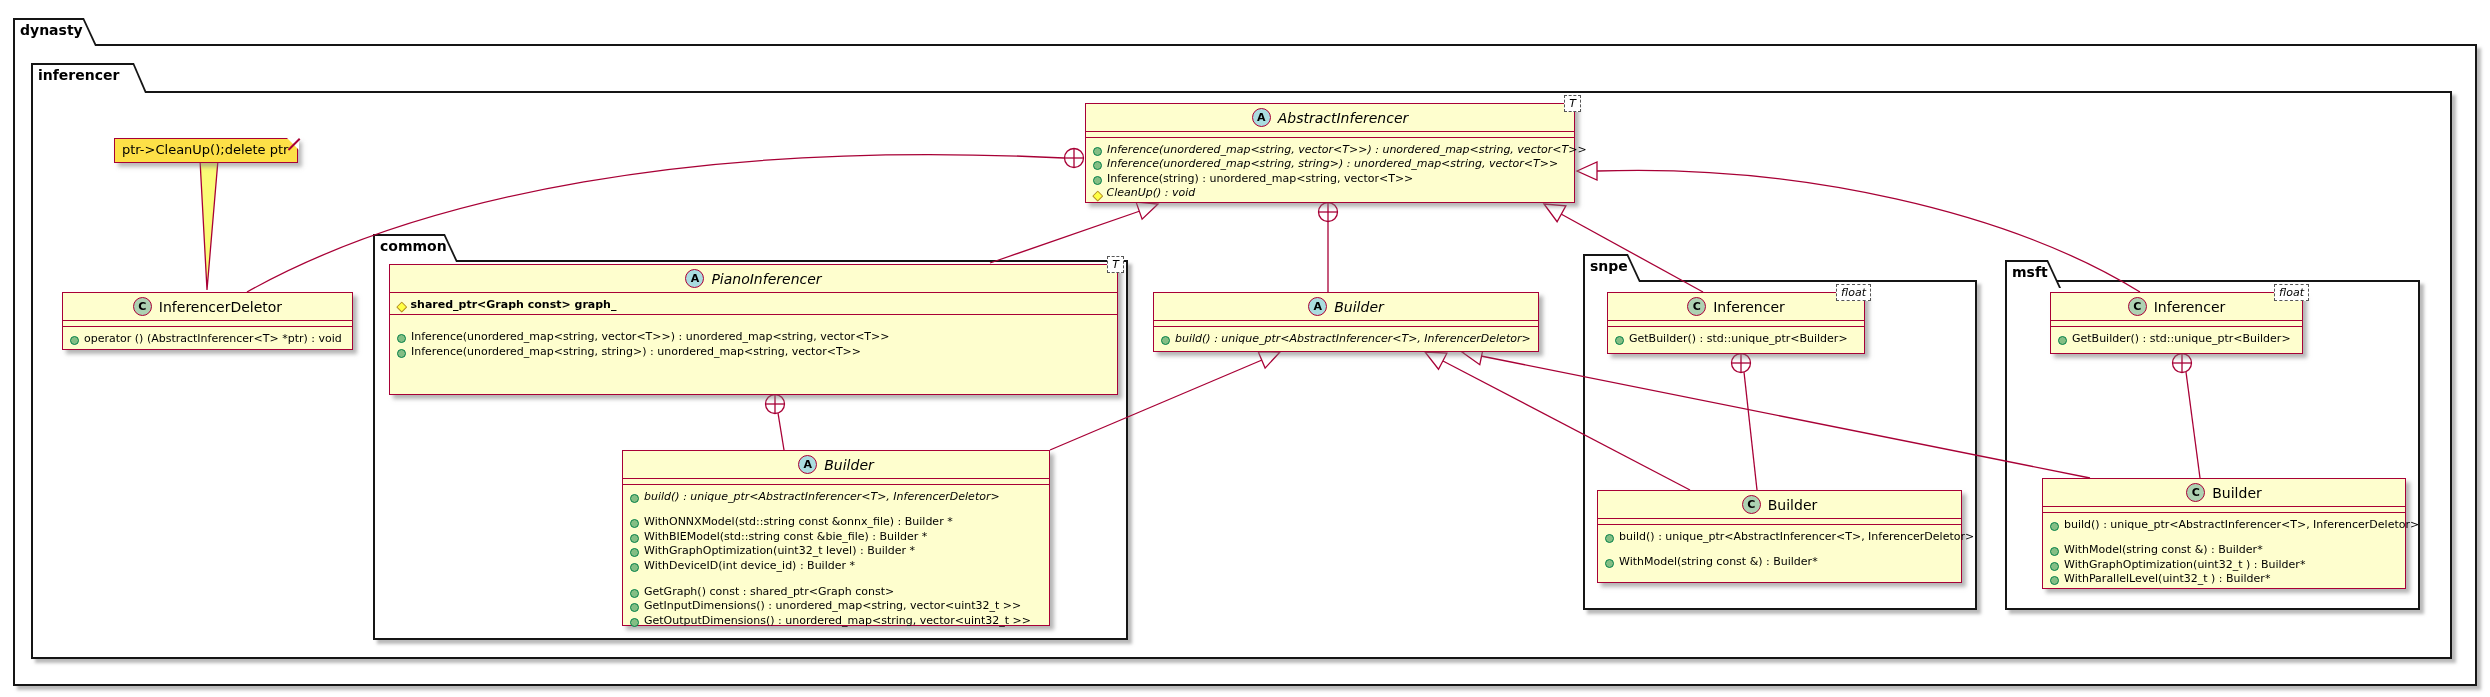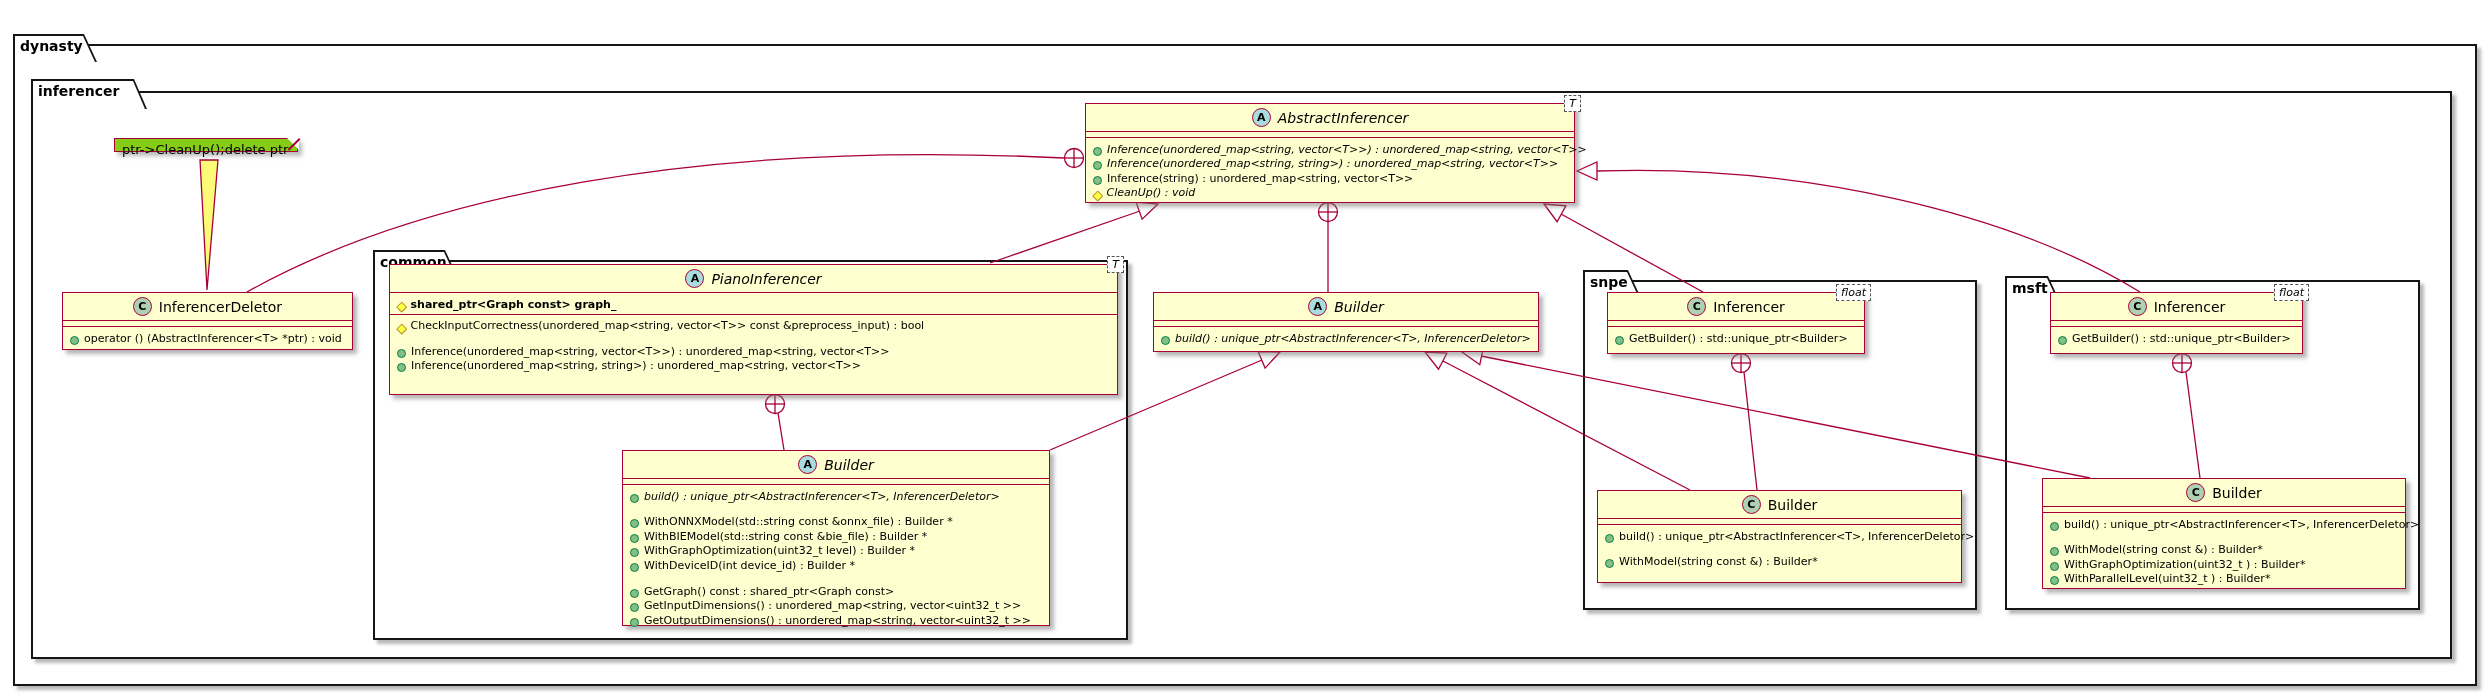--- a/index.html
+++ b/index.html
@@ -2,21 +2,21 @@
 <html><head>
 <meta charset="utf-8">
 <style>
   html,body{margin:0;padding:0;background:#ffffff;}
   .canvas{position:relative;width:2490px;height:697px;background:#ffffff;
           font-family:"DejaVu Sans",sans-serif;color:#000;overflow:hidden;}
 
   
   .pkg{position:absolute;border:2px solid #151515;background:transparent;
        box-shadow:4px 4px 3px rgba(130,130,130,.55);z-index:1;box-sizing:border-box;}
-  .ptab{position:absolute;z-index:2;margin-top:16px;}
+  .ptab{position:absolute;z-index:2;}
   .ptab .t-bg{position:absolute;inset:0;background:#151515;
        clip-path:polygon(0 0,calc(100% - 13px) 0,100% 100%,0 100%);}
   .ptab .t-fg{position:absolute;left:2px;top:2px;right:2px;bottom:0;background:#ffffff;
        clip-path:polygon(0 0,calc(100% - 12px) 0,100% 100%,0 100%);}
   .ptab .t-label{position:relative;display:block;padding:4px 18px 0 7px;
        font-size:14px;font-weight:bold;white-space:nowrap;}
 
   
   .wires{position:absolute;left:0;top:0;width:2490px;height:697px;z-index:2;}
   .wires path,.wires line{stroke:#A80036;stroke-width:1.3;fill:none;}
@@ -43,22 +43,22 @@
   .m.it{font-style:italic;}
   .m.ul .mtxt{}
   .vis{width:9px;height:9px;margin-right:5px;flex:none;box-sizing:border-box;}
   .pub{background:#84BE84;border:1px solid #038048;border-radius:50%;}
   .prot{background:#FFFF44;border:1px solid #B38D22;width:7.5px;height:7.5px;
         transform:rotate(45deg);margin-left:1px;border-radius:1px;}
   .tmpl{position:absolute;top:-9px;right:-7px;background:#ffffff;border:1px dashed #555;
         padding:0 4px;font-size:11px;font-style:italic;line-height:15px;z-index:4;}
 
   
-  .note{position:absolute;left:114px;top:138px;width:184px;height:14px;z-index:4;
-        background:#84cc16;border:1.5px solid #A80036;box-sizing:border-box;
+  .note{position:absolute;left:114px;top:138px;width:184px;height:25px;z-index:4;
+        background:#fde047;border:1.5px solid #A80036;box-sizing:border-box;
         box-shadow:4px 4px 4px rgba(120,120,120,.5);}
   .note .ntxt{display:block;padding:3px 6px 0 7px;font-size:13px;white-space:nowrap;}
   .note .ear{position:absolute;top:-1.5px;right:-1.5px;width:0;height:0;
         border-top:12px solid #ffffff;border-left:12px solid transparent;}
   .note .earline{position:absolute;top:-1px;right:-1.5px;width:16px;height:1.5px;
         background:#A80036;transform:rotate(-45deg);transform-origin:100% 0;}
 </style>
 </head>
 <body>
 
@@ -210,24 +210,20 @@
       <span class="spot spot-A">A</span>
       <span class="cname">PianoInferencer</span>
     </div>
     <div class="fsec">
       <div class="m">
           <span class="vis prot"></span>
           <span class="mtxt">shared_ptr&lt;Graph const&gt; graph_</span>
         </div>
     </div>
     <div class="msec">
-      <div class="m">
-          <span class="vis prot"></span>
-          <span class="mtxt">CheckInputCorrectness(unordered_map&lt;string, vector&lt;T&gt;&gt; const &amp;preprocess_input) : bool</span>
-        </div>
       <div class="m sp"></div>
       <div class="m">
           <span class="vis pub"></span>
           <span class="mtxt">Inference(unordered_map&lt;string, vector&lt;T&gt;&gt;) : unordered_map&lt;string, vector&lt;T&gt;&gt;</span>
         </div>
       <div class="m">
           <span class="vis pub"></span>
           <span class="mtxt">Inference(unordered_map&lt;string, string&gt;) : unordered_map&lt;string, vector&lt;T&gt;&gt;</span>
         </div>
     </div>

